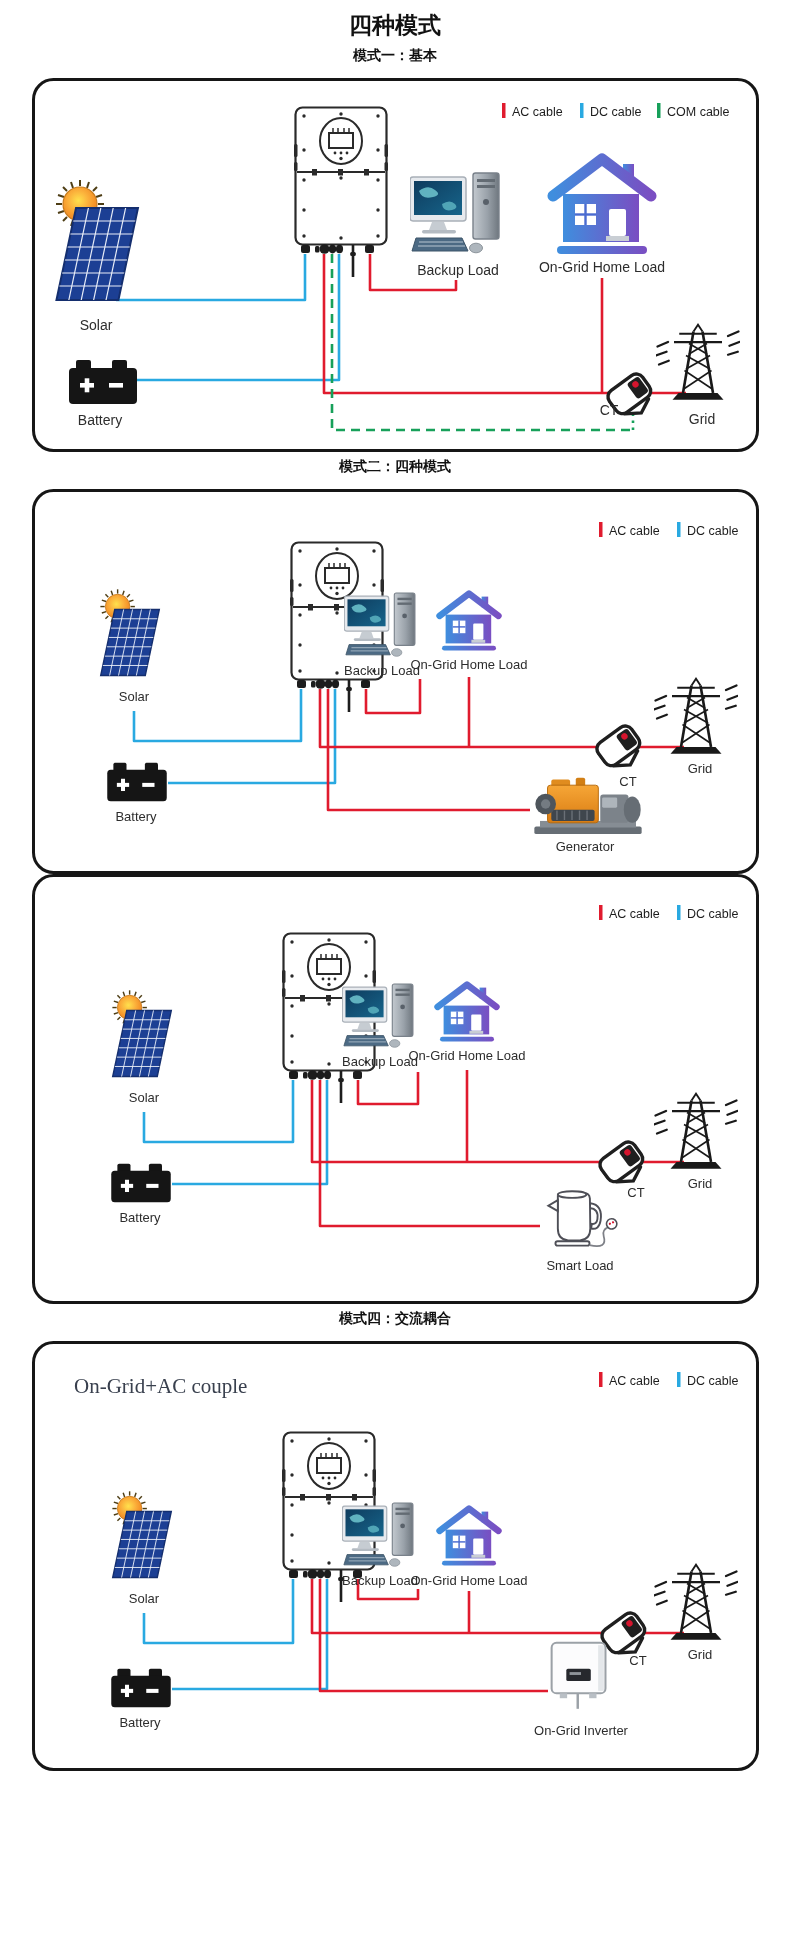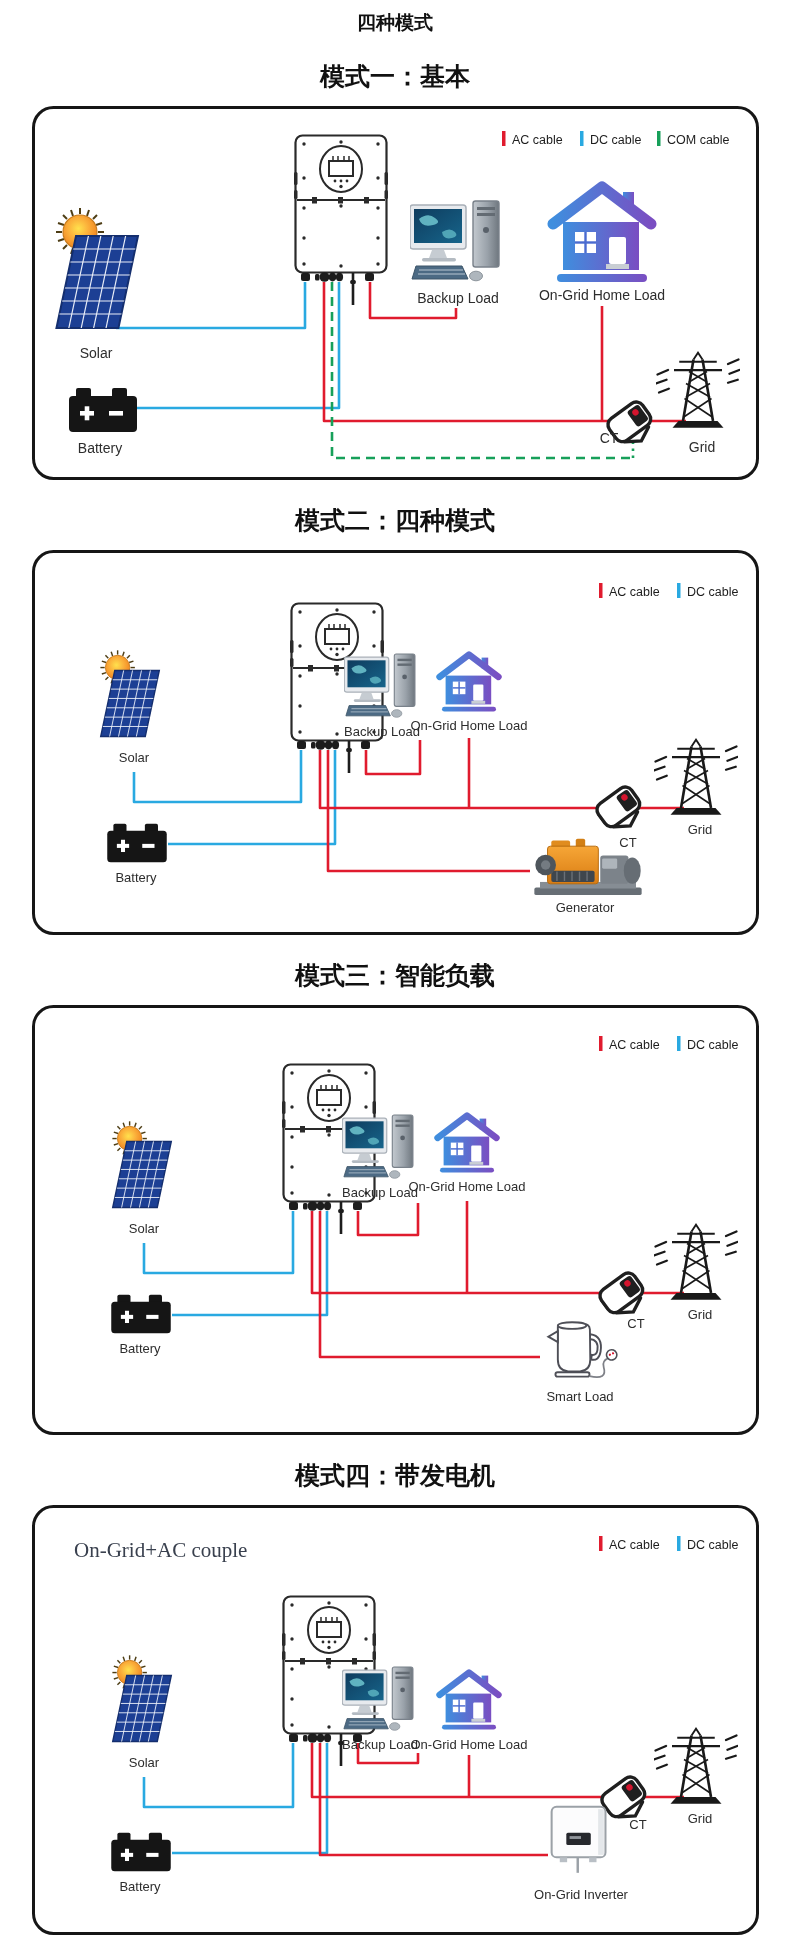--- a/index.html
+++ b/index.html
@@ -1,18 +1,18 @@
 <!DOCTYPE html>
 <html><head>
 <meta charset="utf-8">
 <style>
   html,body{margin:0;padding:0;background:#fff;}
   body{width:790px;font-family:"Liberation Sans",sans-serif;color:#111;}
-  h1{font-size:19px;font-weight:700;text-align:center;margin:10px 0 2px;}
-  h2{font-size:25px;font-weight:700;text-align:center;margin:24px 0 13px;}
+  h1{font-size:23px;font-weight:700;text-align:center;margin:10px 0 2px;}
+  h2{font-size:14px;font-weight:700;text-align:center;margin:6px 0 13px;}
   .panel{display:block;margin:0 auto;}
   svg.panel{overflow:visible;}
   .pframe{fill:#fff;stroke:#161616;stroke-width:3;}
   .dc{stroke:#29a9e1;stroke-width:2.6;fill:none;stroke-linejoin:round;}
   .ac{stroke:#e01b2e;stroke-width:2.6;fill:none;stroke-linejoin:round;}
   .com{stroke:#17a05a;stroke-width:2.6;fill:none;stroke-dasharray:9 6;stroke-linejoin:round;}
   .comdot{stroke:#17a05a;stroke-width:2.6;fill:none;stroke-dasharray:2.5 4.5;}
   .lbl{font:14px "Liberation Sans",sans-serif;fill:#2d2d2d;text-anchor:middle;}
   .lbls{font:13px "Liberation Sans",sans-serif;fill:#2d2d2d;text-anchor:middle;}
   .lgd{font:12.5px "Liberation Sans",sans-serif;fill:#1d1d1d;}
@@ -354,21 +354,20 @@
   <g transform="translate(589,258) rotate(-36)">
         <use href="#sym-ct" x="-24" y="-19" width="48" height="42"></use>
       </g>
   <text class="lbls" x="596" y="297">CT</text>
   <use href="#sym-generator" x="500" y="283" width="112" height="64"></use>
   <text class="lbls" x="553" y="362">Generator</text>
 </svg>
 </section>
 
 <section class="sec">
-<h2>模式三：智能负载</h2>
 <svg class="panel" width="727" height="430" viewBox="0 0 727 430">
   <rect class="pframe" x="1.5" y="1.5" width="724" height="427" rx="20"></rect>
   <g>
     <rect x="567" y="31" width="3.5" height="15" fill="#e01b2e"></rect>
     <text class="lgd" x="577" y="43.5">AC cable</text>
     <rect x="645" y="31" width="3.5" height="15" fill="#29a9e1"></rect>
     <text class="lgd" x="655" y="43.5">DC cable</text>
   </g>
 
   <path class="dc" d="M112,238 V268 H261 V206"></path>
@@ -401,21 +400,21 @@
   <g transform="translate(592,289) rotate(-36)">
         <use href="#sym-ct" x="-24" y="-19" width="48" height="42"></use>
       </g>
   <text class="lbls" x="604" y="323">CT</text>
   <use href="#sym-kettle" x="510" y="310" width="76" height="67"></use>
   <text class="lbls" x="548" y="396">Smart Load</text>
 </svg>
 </section>
 
 <section class="sec">
-<h2>模式四：带发电机</h2>
+<h2>模式四：交流耦合</h2>
 <svg class="panel" width="727" height="430" viewBox="0 0 727 430">
   <rect class="pframe" x="1.5" y="1.5" width="724" height="427" rx="20"></rect>
   <text class="anno" x="42" y="52">On-Grid+AC couple</text>
   <g>
     <rect x="567" y="31" width="3.5" height="15" fill="#e01b2e"></rect>
     <text class="lgd" x="577" y="43.5">AC cable</text>
     <rect x="645" y="31" width="3.5" height="15" fill="#29a9e1"></rect>
     <text class="lgd" x="655" y="43.5">DC cable</text>
   </g>
 

